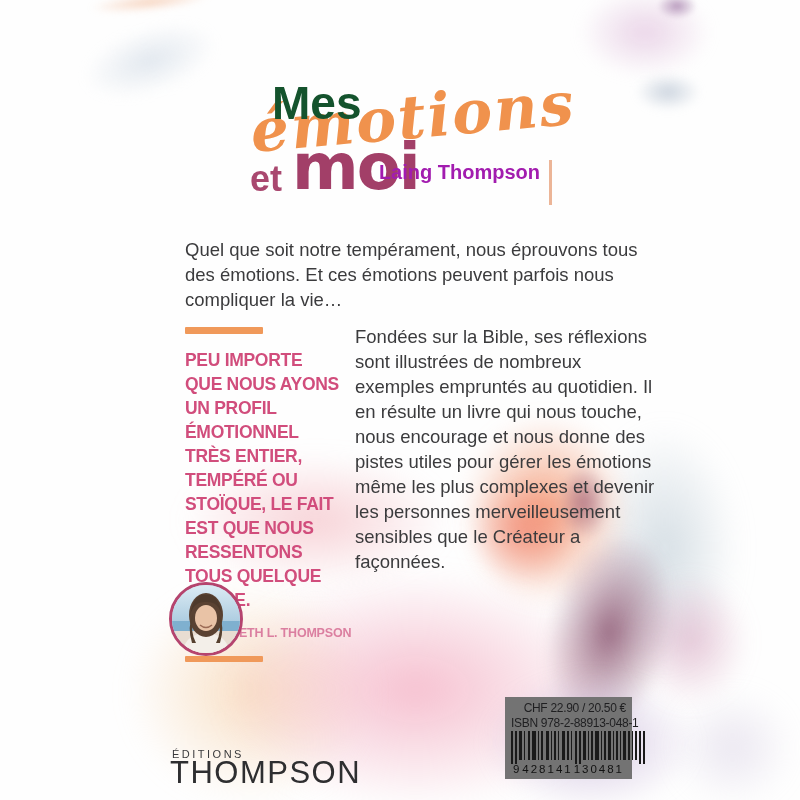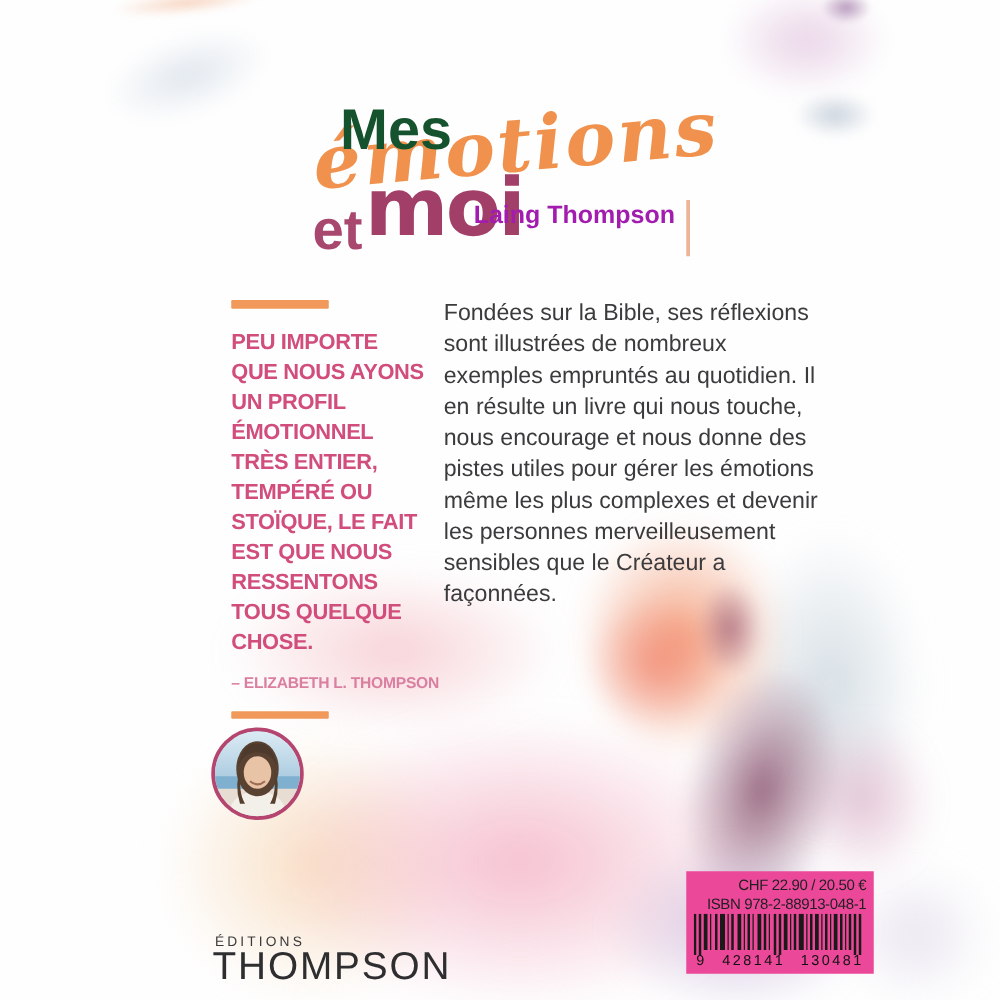--- a/index.html
+++ b/index.html
@@ -27,21 +27,21 @@
   .b14{left:618px; top:558px; width:145px; height:165px;background:radial-gradient(closest-side,rgba(196,120,160,.4),rgba(196,120,160,0) 80%); filter:blur(10px);}
   .b15{left:655px; top:675px; width:155px; height:145px;background:radial-gradient(closest-side,rgba(205,195,220,.4),rgba(205,195,220,0) 80%); filter:blur(12px);}
 
   
   .t-mes{position:absolute; left:272px; top:76px; z-index:3;
     font-size:46px; font-weight:bold; color:#14532d; letter-spacing:0;}
   .t-script{position:absolute; left:250px; top:82px; z-index:2;
     font-family:"DejaVu Serif",serif; font-style:italic; font-weight:bold;
     font-size:60px; color:#f0924d; transform:rotate(-5deg); letter-spacing:2px; white-space:nowrap;}
   .t-et{position:absolute; left:250px; top:158px; z-index:3;
-    font-size:45px; font-weight:bold; color:#a9486f;}
+    font-size:36px; font-weight:bold; color:#a9486f;}
   .t-moi{position:absolute; left:292px; top:130px; z-index:3;
     font-family:"DejaVu Sans",sans-serif; font-size:64px; font-weight:bold;
     color:#a23f68; letter-spacing:-2px;}
   .t-author{position:absolute; left:370px; top:162px; width:170px; z-index:3;
     text-align:right; font-weight:bold; font-size:20px; line-height:21px;}
   .t-author .a1{color:#47474f;}
   .t-author .a2{color:#a21caf;}
   .t-divider{position:absolute; left:549px; top:160px; width:3px; height:45px;
     background:#ecb597; z-index:3;}
 
@@ -62,22 +62,22 @@
     border-radius:50%; border:3px solid #b5446e; overflow:hidden; background:#cfe3ef;}
   .bio{position:absolute; left:251px; top:590px; width:400px; z-index:3;
     font-size:16px; line-height:19.5px; color:#454547;}
   .bio .name{font-weight:bold; color:#d1497a;}
 
   
   .publisher{position:absolute; left:170px; top:748px; z-index:3; color:#2e2e30;}
   .pub-small{font-size:11px; letter-spacing:2.5px; color:#3a3a3c; margin-left:2px;}
   .pub-large{font-size:31px; letter-spacing:1.5px; line-height:29px; margin-top:-2px;}
 
-  .barcode-box{position:absolute; left:505px; top:697px; width:150px; height:82px; z-index:4;
-    background:#ec4899; box-sizing:border-box; padding:4px 6px 3px 6px;margin-left:44px;}
+  .barcode-box{position:absolute; left:505px; top:697px; width:127px; height:82px; z-index:4;
+    background:#737373; box-sizing:border-box; padding:4px 6px 3px 6px;}
   .bc-price,.bc-isbn{font-size:12px; line-height:14.5px; color:#1f1f21;
     text-align:right; letter-spacing:-0.3px; white-space:nowrap;}
   .bc-bars{display:block; margin:1px auto 0 auto;}
   .bc-digits{display:flex; justify-content:space-between; align-items:flex-end;
     font-size:11.5px; color:#111; margin-top:-1px; padding:0 2px;}
   .bc-digits span{letter-spacing:2px;}
 </style>
 </head>
 <body>
 
@@ -103,20 +103,21 @@
   <div class="t-script">émotions</div>
   <div class="t-mes">Mes</div>
   <div class="t-et">et</div>
   <div class="t-moi">moi</div>
   <div class="t-author">
     <div class="a2">Laing Thompson</div>
   </div>
   <div class="t-divider"></div>
 
   <div class="body-block">
+    <p class="intro">Quel que soit notre tempérament, nous éprouvons tous des émotions. Et ces émotions peuvent parfois nous compliquer la vie…</p>
     <div class="quote-box">
       <div class="qbar top"></div>
       <div class="qtext">PEU IMPORTE QUE NOUS AYONS UN PROFIL ÉMOTIONNEL TRÈS ENTIER, TEMPÉRÉ OU STOÏQUE, LE FAIT EST QUE NOUS RESSENTONS TOUS QUELQUE CHOSE.</div>
       <div class="qattr">– ELIZABETH L. THOMPSON</div>
       <div class="qbar bottom"></div>
     </div>
     <p class="para">Fondées sur la Bible, ses réflexions sont illustrées de nombreux exemples empruntés au quotidien. Il en résulte un livre qui nous touche, nous encourage et nous donne des pistes utiles pour gérer les émotions même les plus complexes et devenir les personnes merveilleusement sensibles que le Créateur a façonnées.</p>
   </div>
 
   <div class="avatar">

